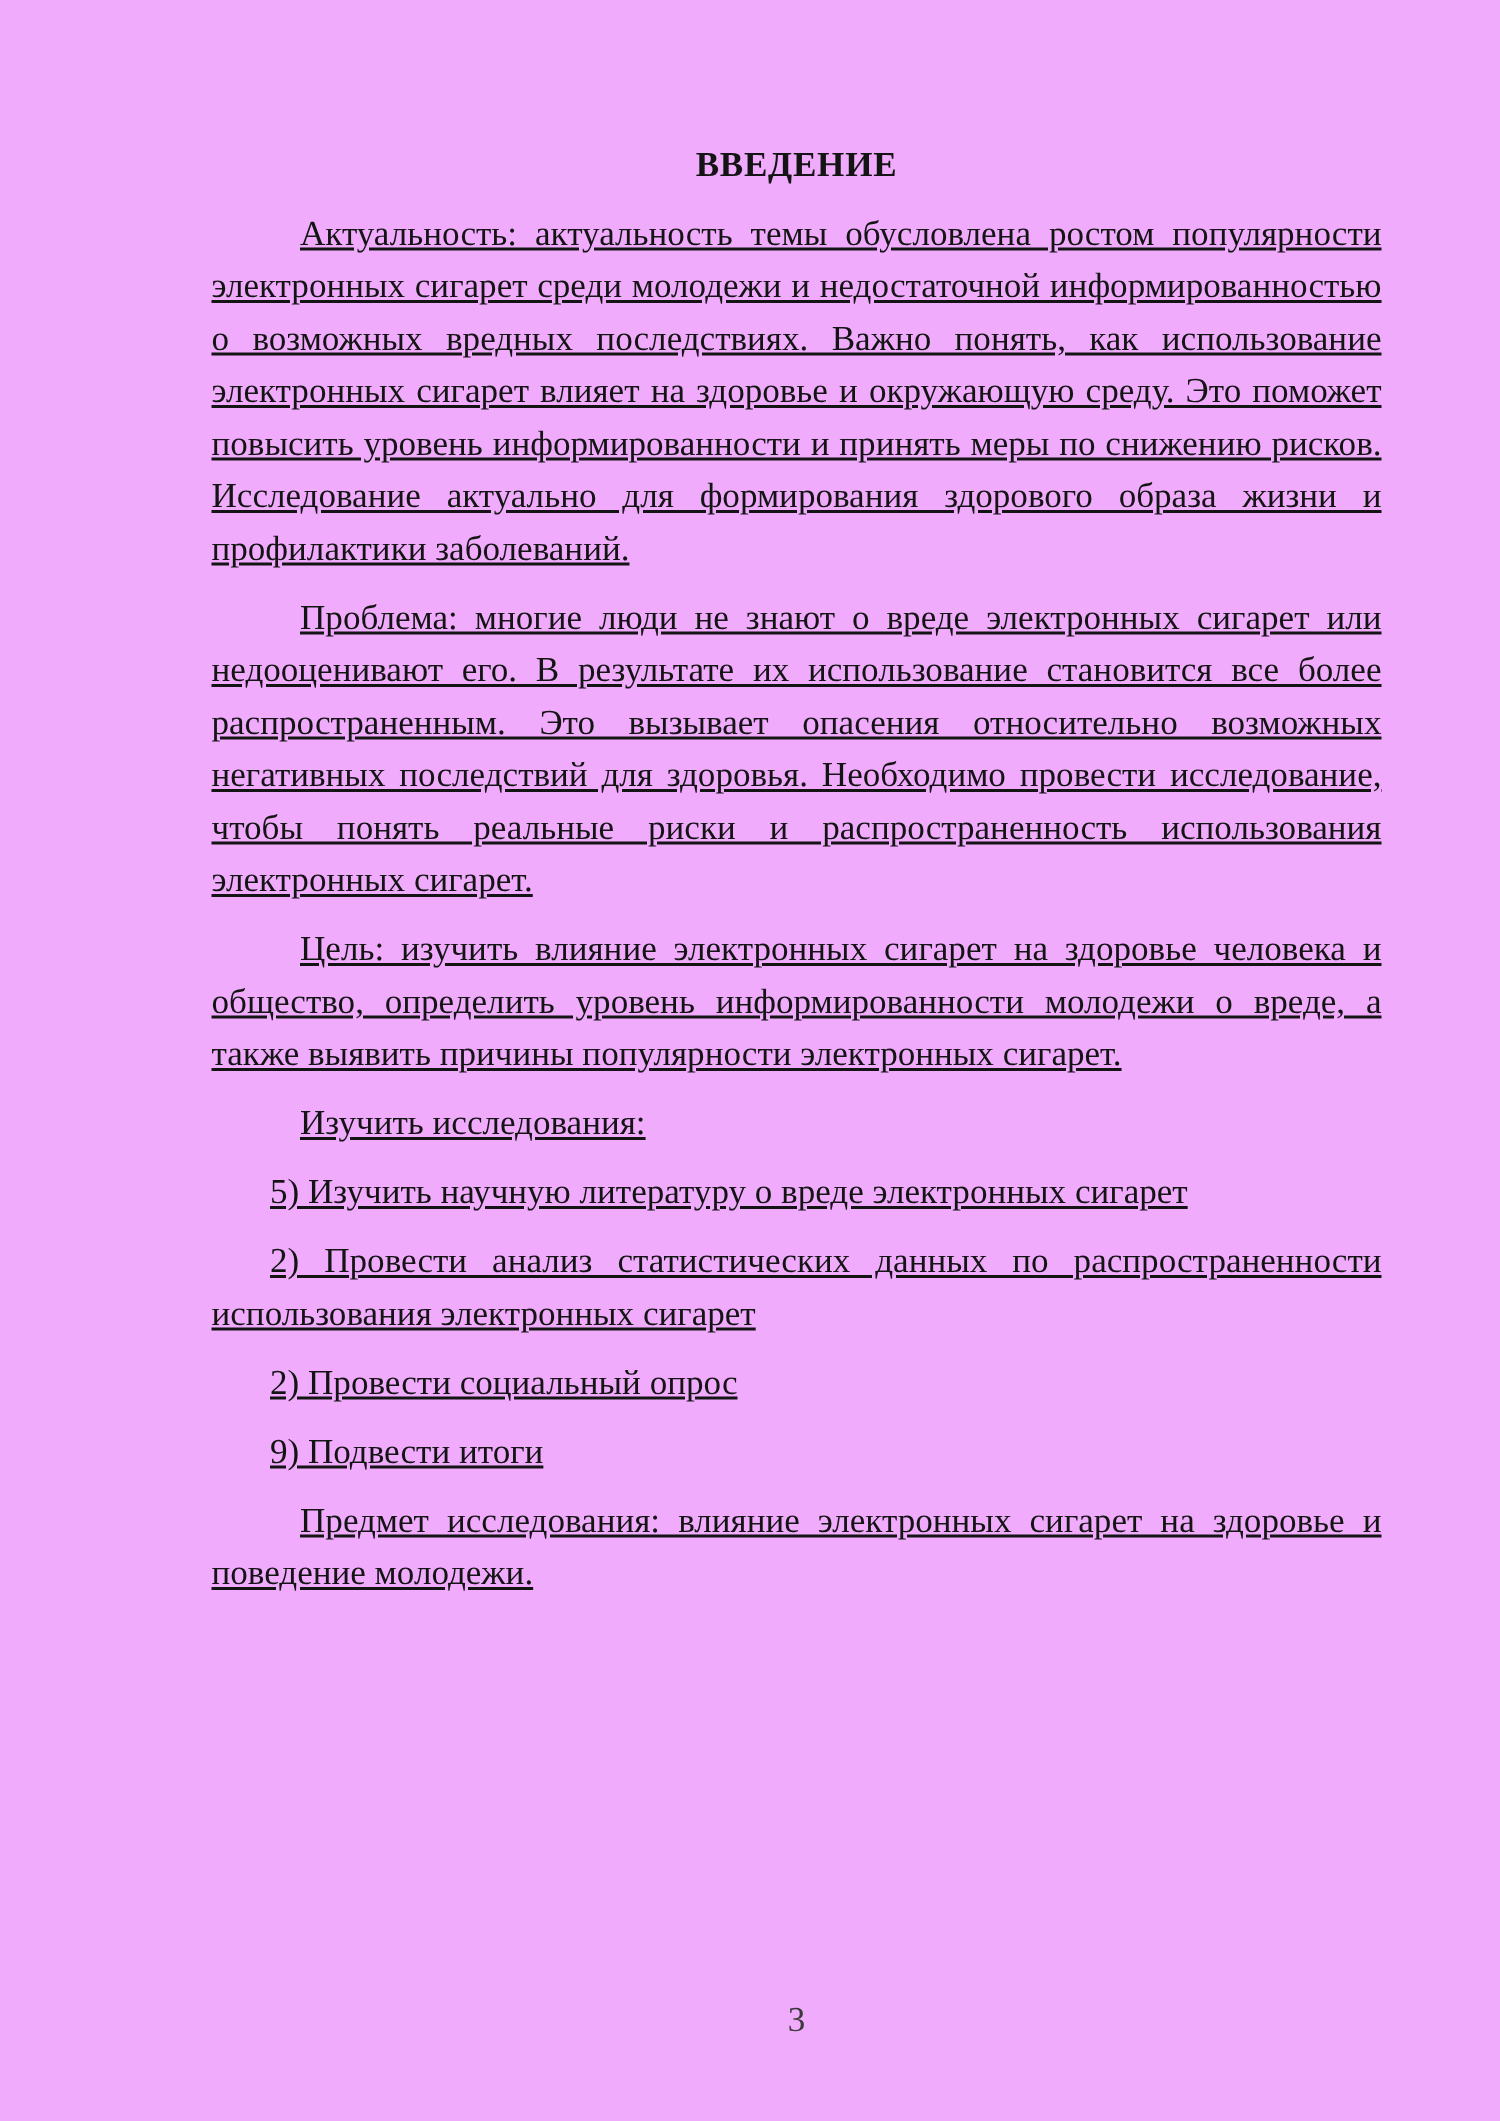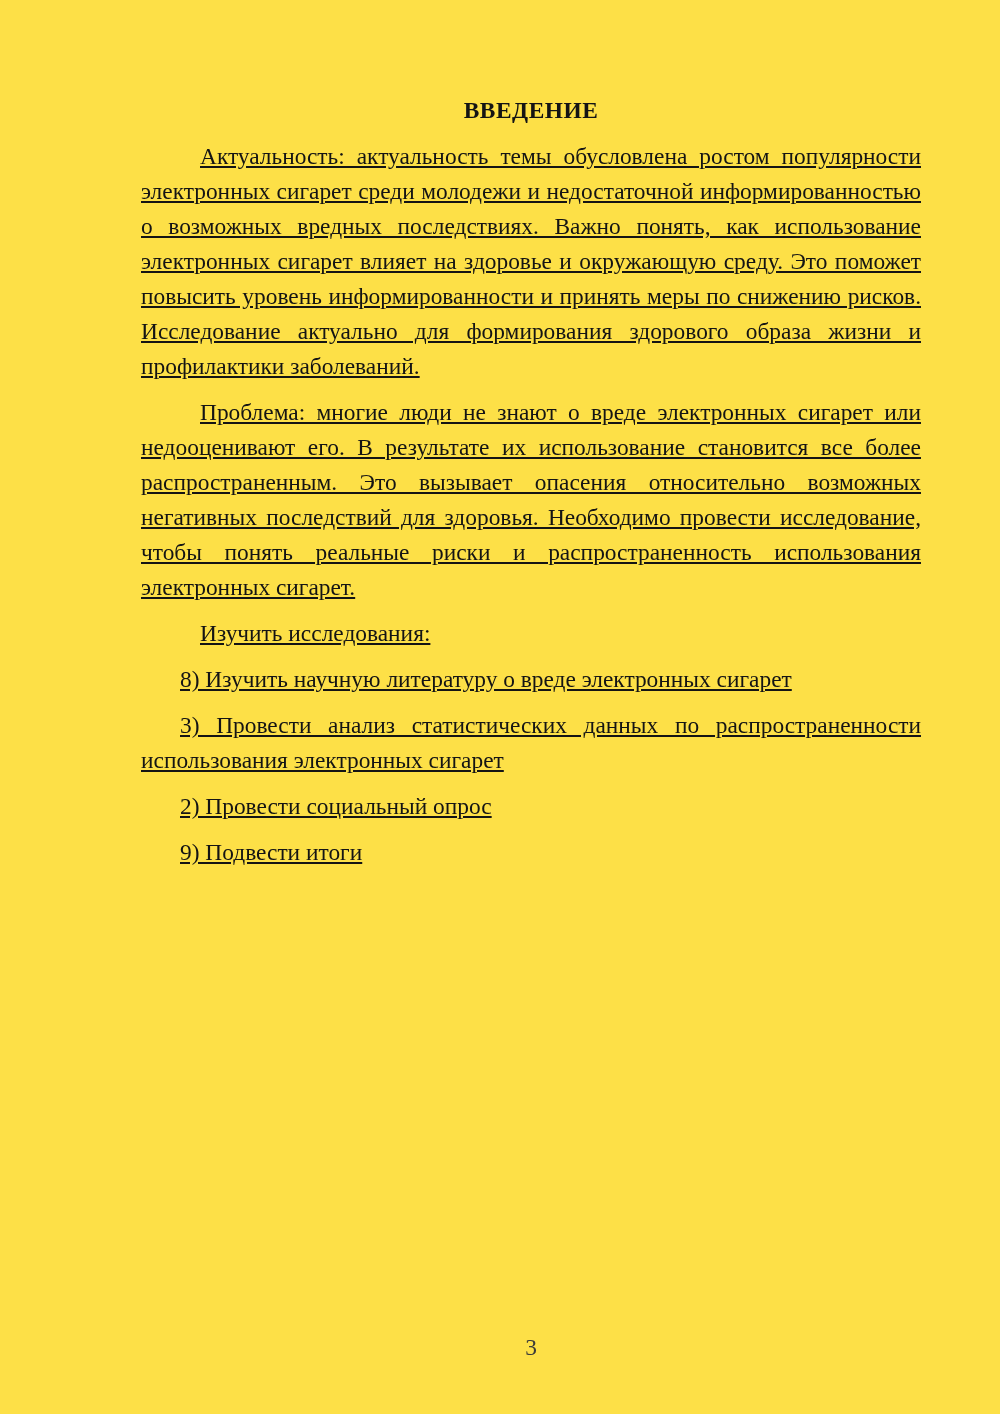--- a/index.html
+++ b/index.html
@@ -6,21 +6,21 @@
     margin: 0;
     padding: 0;
     background: #ffffff;
   }
   .page {
     position: relative;
     width: 1000px;
     height: 1414px;
     box-sizing: border-box;
     padding: 93px 79px 0 141px;
-    background: #fde047;
+    background: #f0abfc;
     overflow: hidden;
     font-family: "Liberation Serif", "DejaVu Serif", serif;
     font-size: 23.4px;
     line-height: 35px;
     color: #141414;
     -webkit-hyphens: none;
     hyphens: none;
   }
   .doc-title {
     font-size: 23.4px;
@@ -57,30 +57,32 @@
 <body>
 
 <div class="page">
 
   <h1 class="doc-title">ВВЕДЕНИЕ</h1>
 
   <p class="para">Актуальность: актуальность темы обусловлена ростом популярности электронных сигарет среди молодежи и недостаточной информированностью о возможных вредных последствиях. Важно понять, как использование электронных сигарет влияет на здоровье и окружающую среду. Это поможет повысить уровень информированности и принять меры по снижению рисков. Исследование актуально для формирования здорового образа жизни и профилактики заболеваний.</p>
 
   <p class="para">Проблема: многие люди не знают о вреде электронных сигарет или недооценивают его. В результате их использование становится все более распространенным. Это вызывает опасения относительно возможных негативных последствий для здоровья. Необходимо провести исследование, чтобы понять реальные риски и распространенность использования электронных сигарет.</p>
 
+  <p class="para">Цель: изучить влияние электронных сигарет на здоровье человека и общество, определить уровень информированности молодежи о вреде, а также выявить причины популярности электронных сигарет.</p>
 
   <p class="para">Изучить исследования:</p>
 
-  <p class="para list">8) Изучить научную литературу о вреде электронных сигарет</p>
+  <p class="para list">5) Изучить научную литературу о вреде электронных сигарет</p>
 
-  <p class="para list">3) Провести анализ статистических данных по распространенности использования электронных сигарет</p>
+  <p class="para list">2) Провести анализ статистических данных по распространенности использования электронных сигарет</p>
 
 
   <p class="para list">2) Провести социальный опрос</p>
 
   <p class="para list">9) Подвести итоги</p>
 
 
+  <p class="para">Предмет исследования: влияние электронных сигарет на здоровье и поведение молодежи.</p>
 
 
   <div class="page-number">3</div>
 
 </div>
 
 </body></html>

